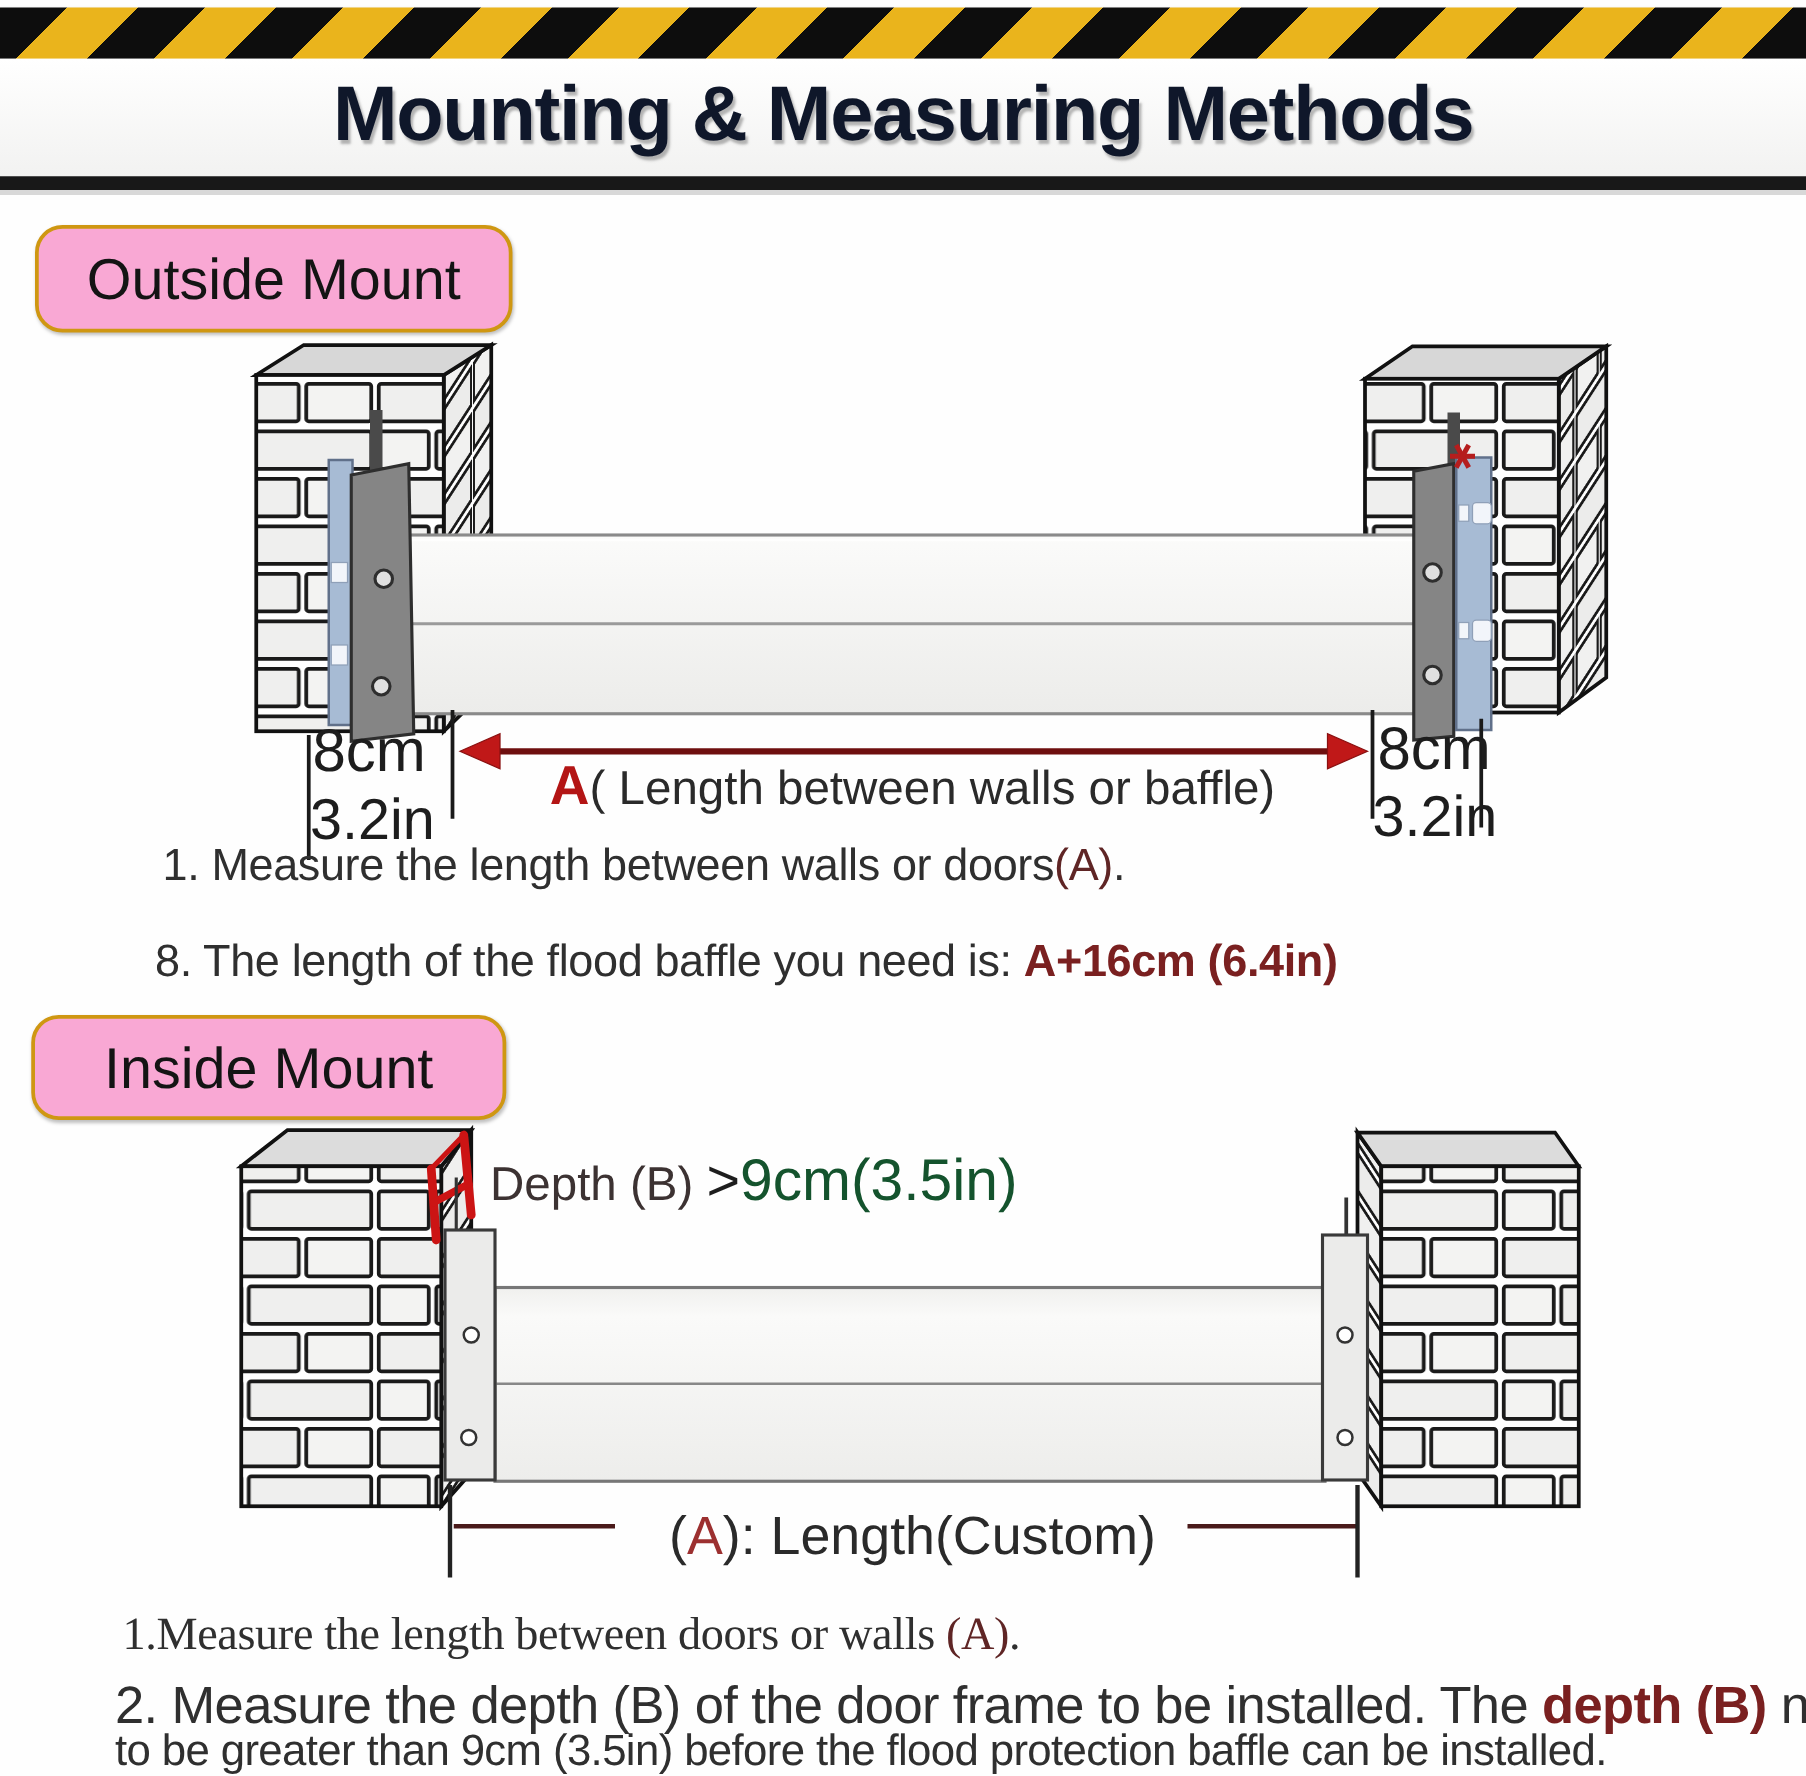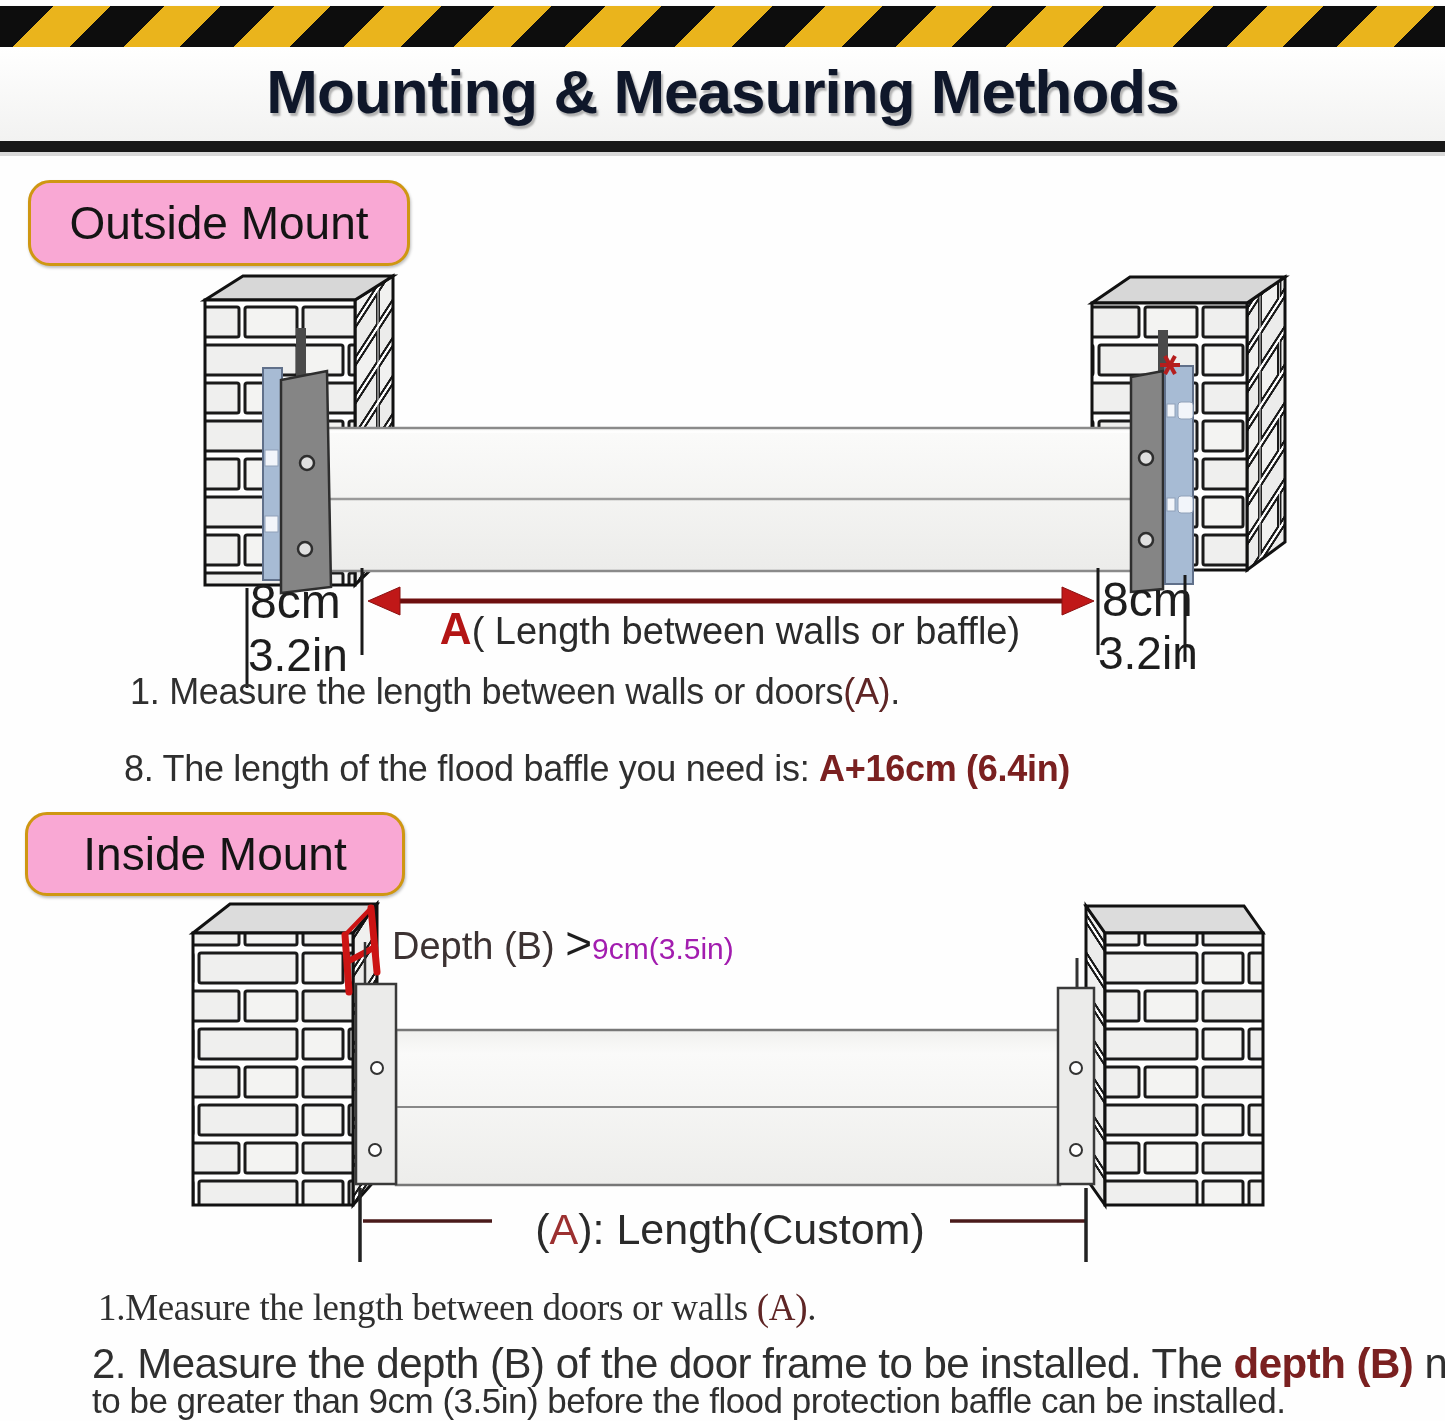--- a/index.html
+++ b/index.html
@@ -26,21 +26,21 @@
   
   .dim{position:absolute;color:#1d1d1d;}
   .cm-left{left:250px;top:574px;font-size:48px;}
   .in-left{left:248px;top:628px;font-size:46px;}
   .cm-right{left:1102px;top:572px;font-size:48px;}
   .in-right{left:1098px;top:626px;font-size:46px;}
   .a-label{left:380px;top:604px;width:700px;text-align:center;font-size:38px;color:#2a2a2a;}
   .a-label .big-a{color:#b31515;font-weight:700;font-size:44px;}
   .depth-label{left:392px;top:916px;font-size:38px;color:#3c3232;}
   .depth-label .gt{font-size:46px;color:#1d1d1d;}
-  .depth-label .red{font-size:30px;color:#a21caf;}
+  .depth-label .red{font-size:47px;color:#14532d;}
   .len-label{left:500px;top:1205px;width:460px;text-align:center;font-size:43px;color:#2a2a2a;}
   .len-label .red-a{color:#9c3030;}
   
   .step{position:absolute;font-size:36px;color:#2f2f2f;letter-spacing:-.3px;white-space:nowrap;}
   .step .red{color:#7a2020;font-weight:bold;}
   .step .dark-red{color:#5f2525;}
   .step1-out{left:130px;top:671px;}
   .step2-out{left:124px;top:748px;}
   .step1-in{left:98px;top:1286px;font-size:37px;font-family:Liberation Serif, serif;}
   .step2-in-a{left:92px;top:1340px;font-size:42px;letter-spacing:-.5px;}

